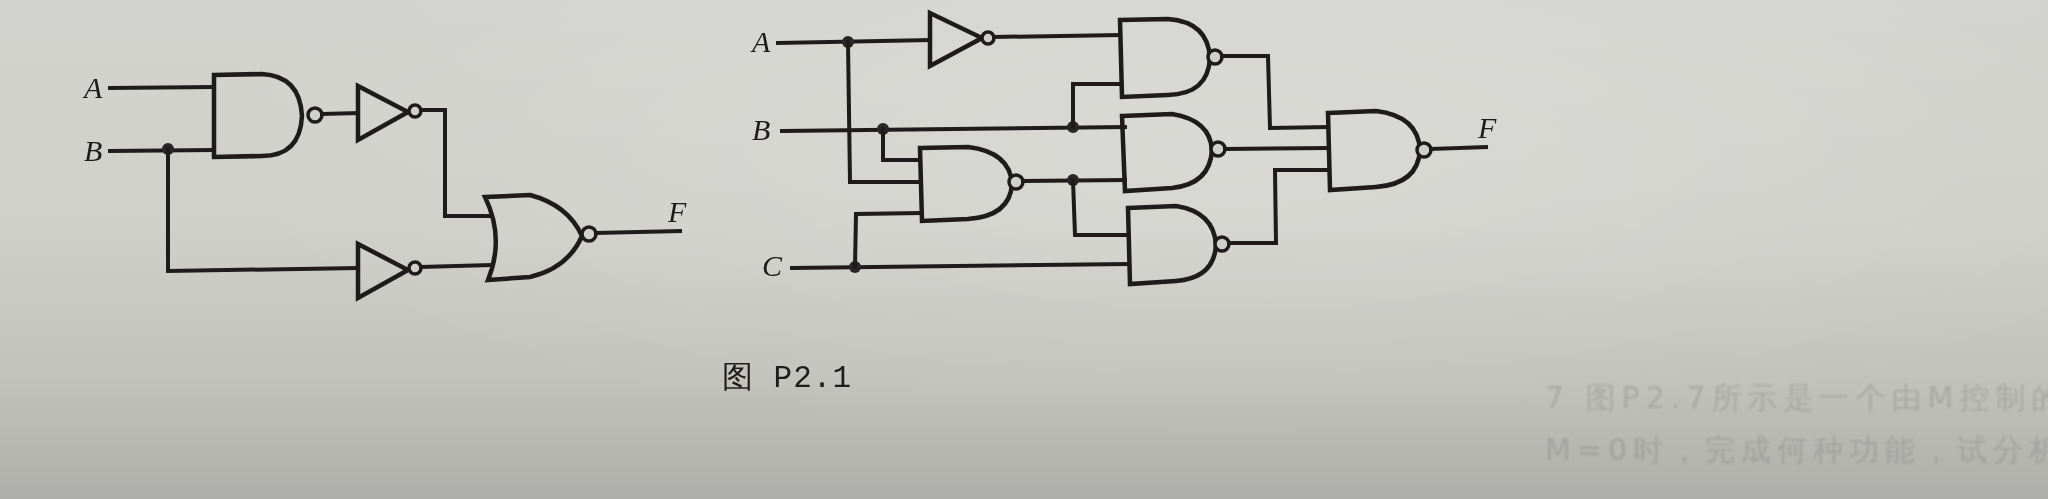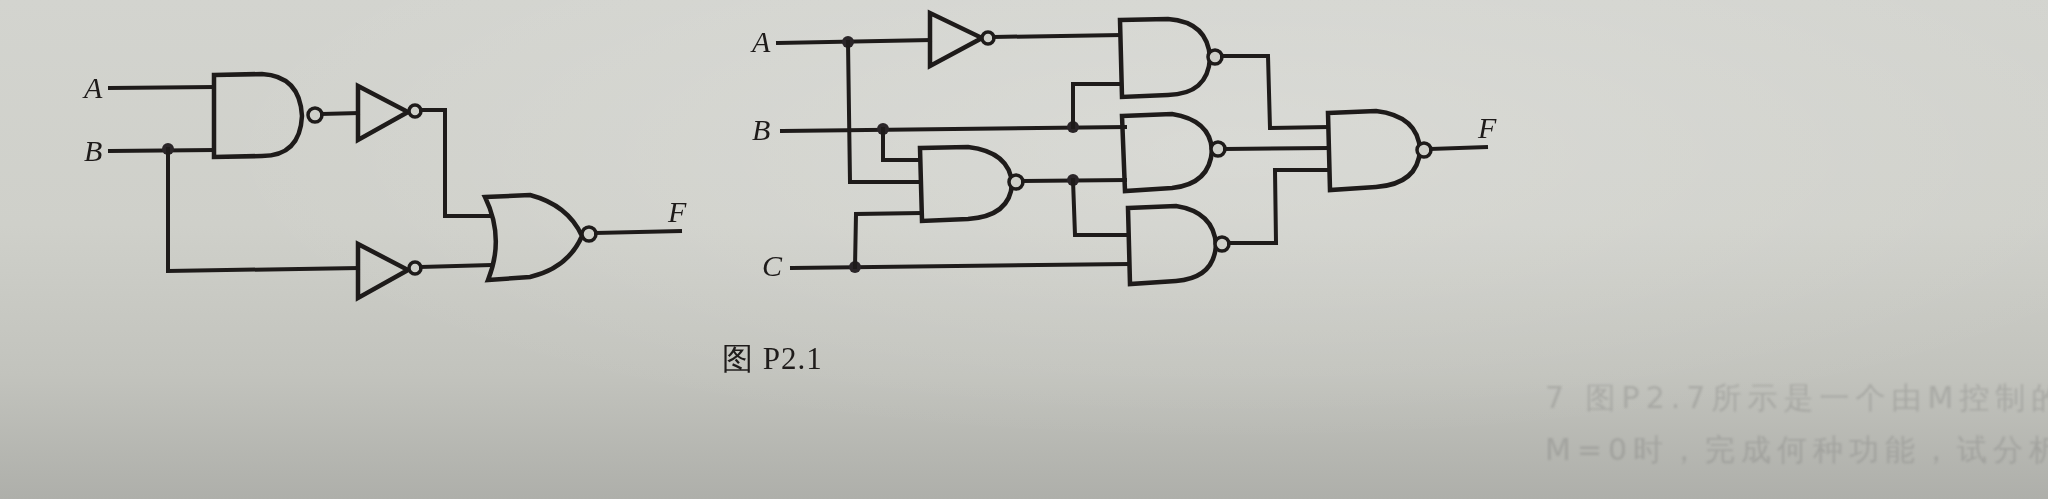--- a/index.html
+++ b/index.html
@@ -20,22 +20,22 @@
   }
   #bleed-1 { left: 1545px; top: 378px; }
   #bleed-2 { left: 1545px; top: 430px; }
   svg#diagram { position: absolute; left: 0; top: 0; }
   .wire { stroke: #1e1b1a; stroke-width: 4; fill: none; stroke-linecap: square; }
   .gate { stroke: #1e1b1a; stroke-width: 4.5; fill: none; }
   .bubble { stroke: #1e1b1a; stroke-width: 3.5; fill: #cfd0ca; }
   .dot { fill: #2a2528; }
   .label { font-family: "Liberation Serif", serif; font-style: italic; font-size: 30px; fill: #1e1b1a; }
   .caption {
-    position: absolute; left: 722px; top: 338px;
-    font-family: Liberation Serif, serif; font-size: 31px; color: #1f1c1b; letter-spacing: 1px;
+    position: absolute; left: 722px; top: 356px;
+    font-family: Liberation Mono, monospace; font-size: 31px; color: #1f1c1b; letter-spacing: 1px;
   }
 </style>
 </head>
 <body>
 
 <div class="paper-shade"></div>
 <div class="bleed" id="bleed-1">7  图P2.7所示是一个由M控制的4位二进制…</div>
 <div class="bleed" id="bleed-2">M=0时，完成何种功能，试分析之。</div>
 
 <svg id="diagram" width="2048" height="499" viewBox="0 0 2048 499" xmlns="http://www.w3.org/2000/svg">

